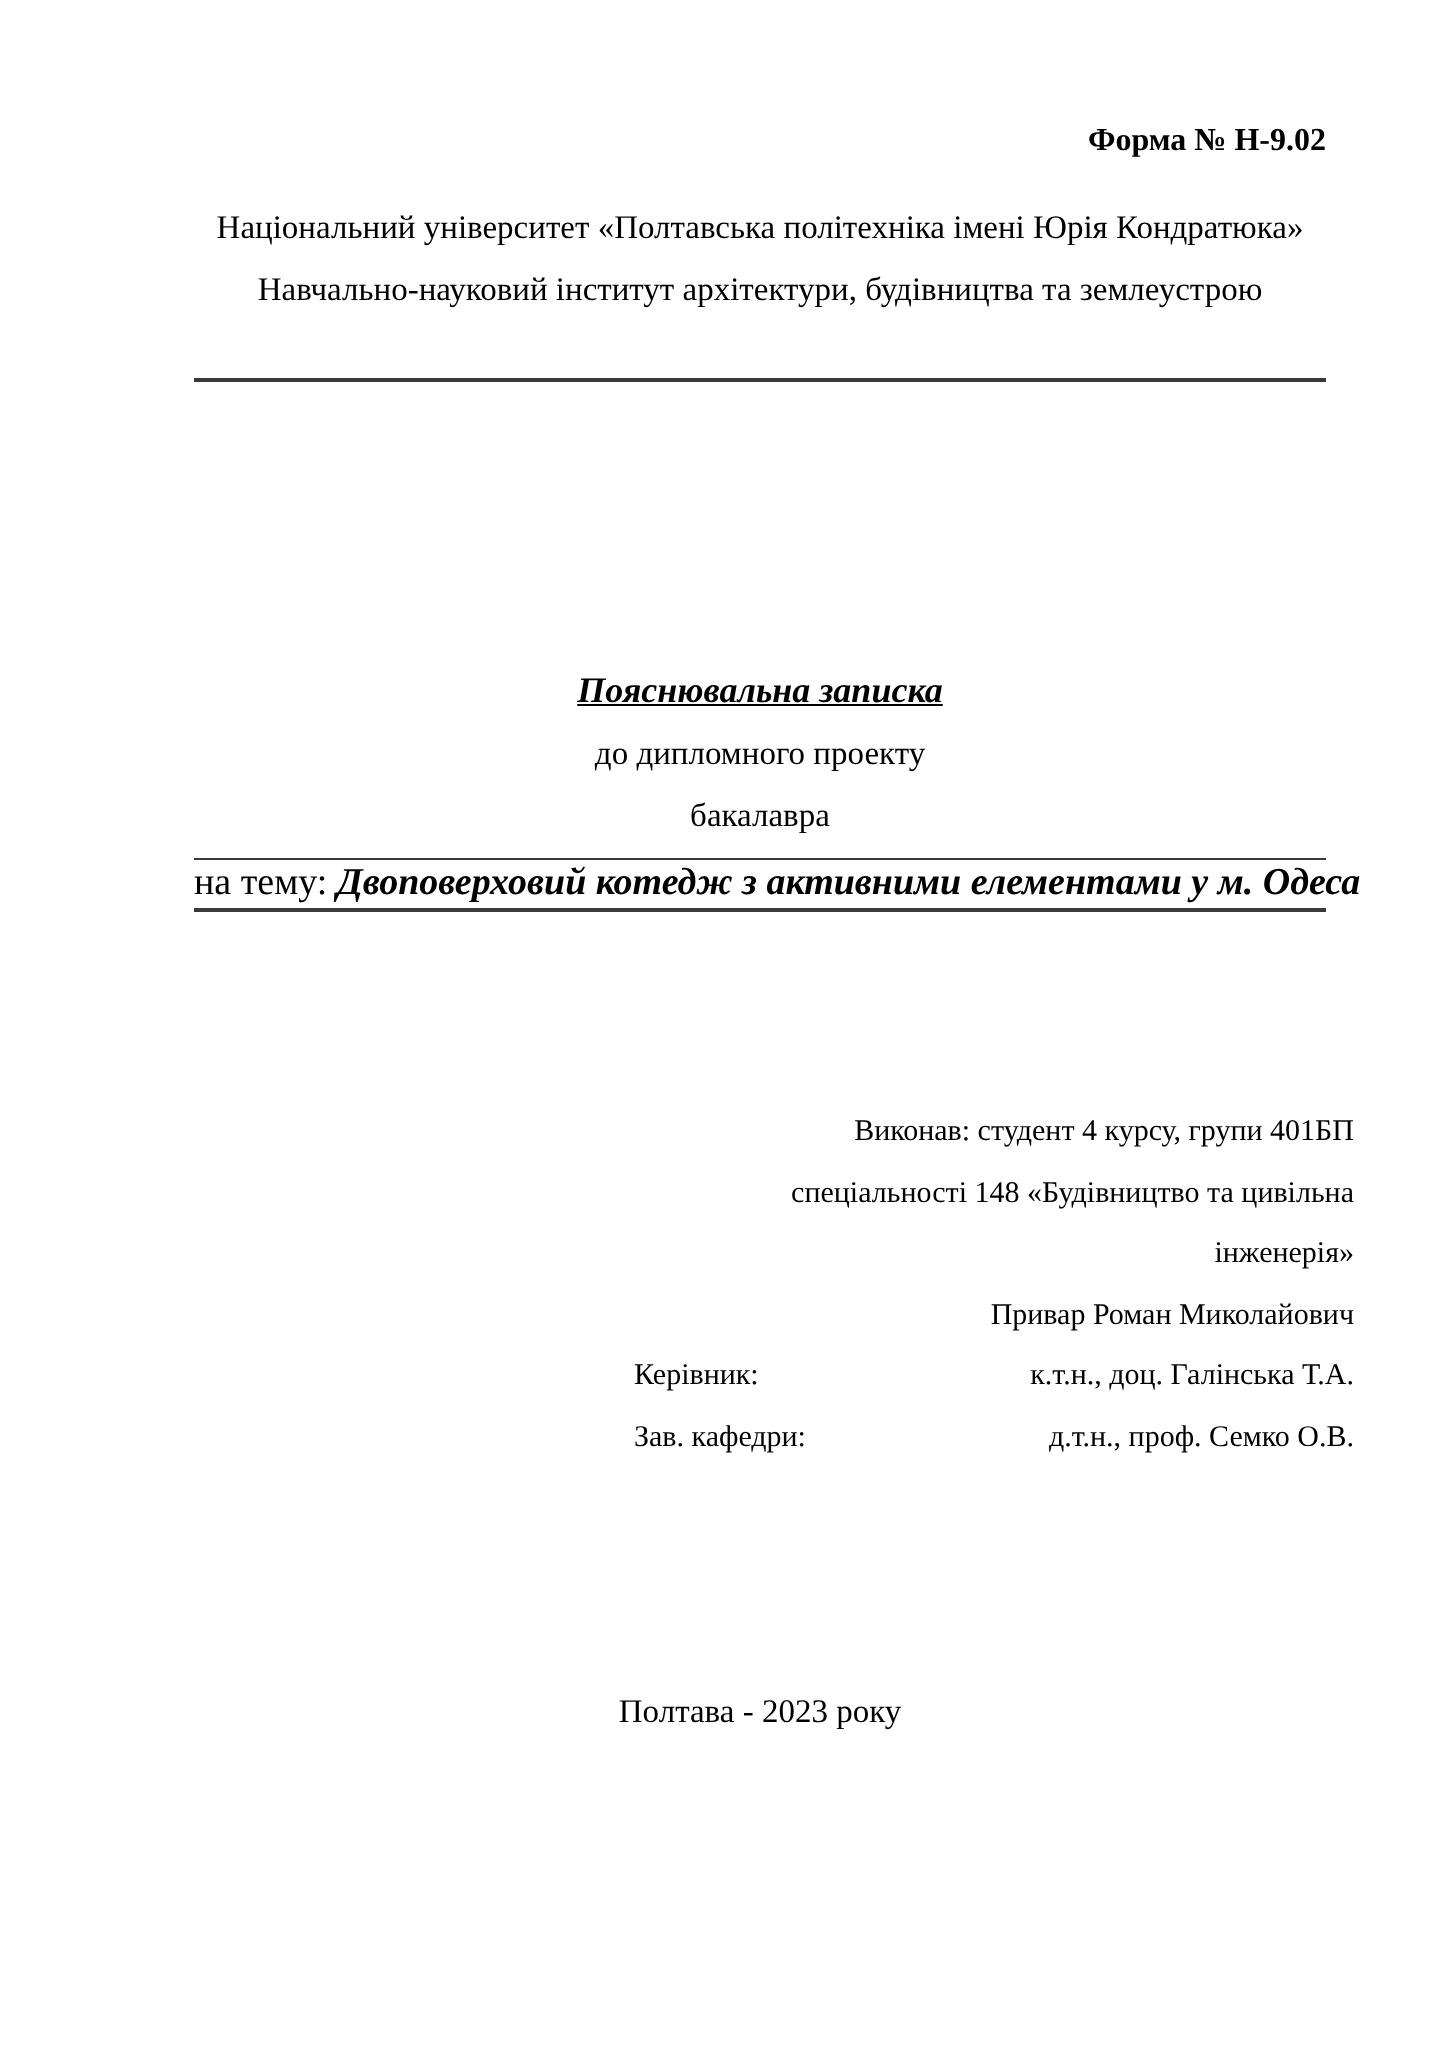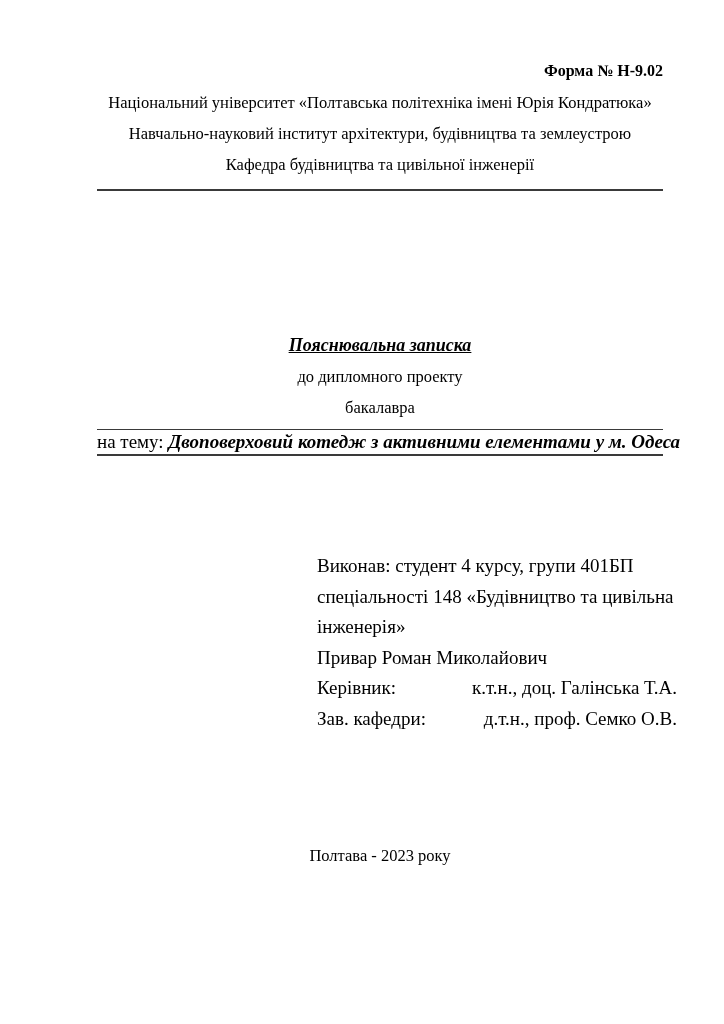--- a/index.html
+++ b/index.html
@@ -19,21 +19,21 @@
     position: absolute;
     top: 62px;
     left: 97px;
     width: 566px;
     text-align: right;
     font-weight: bold;
     font-size: 16px;
   }
   .header-block {
     position: absolute;
-    top: 87px;
+    top: 98px;
     left: 97px;
     width: 566px;
     text-align: center;
     font-size: 16.5px;
     line-height: 31px;
   }
   .rule {
     position: absolute;
     left: 97px;
     width: 566px;
@@ -72,22 +72,23 @@
   }
   .topic-line .topic-text {
     font-weight: bold;
     font-style: italic;
   }
   .author-block {
     position: absolute;
     top: 551px;
     left: 317px;
     width: 360px;
-    font-size: 19px;
+    font-size: 15px;
     line-height: 30.5px;
+    text-align: right;
   }
   .author-row {
     display: flex;
     justify-content: space-between;
   }
   .footer-line {
     position: absolute;
     top: 846px;
     left: 97px;
     width: 566px;
@@ -98,21 +99,20 @@
 </head>
 <body>
 
 <div class="page">
 
   <div class="form-label">Форма № Н-9.02</div>
 
   <div class="header-block">
     <div>Національний університет «Полтавська політехніка імені Юрія Кондратюка»</div>
     <div>Навчально-науковий інститут архітектури, будівництва  та землеустрою</div>
-    <div>Кафедра будівництва та цивільної інженерії</div>
   </div>
 
   <div class="rule rule-header"></div>
 
   <div class="title-block">
     <div class="doc-title">Пояснювальна записка</div>
     <div>до дипломного проекту</div>
     <div>бакалавра</div>
   </div>
 

